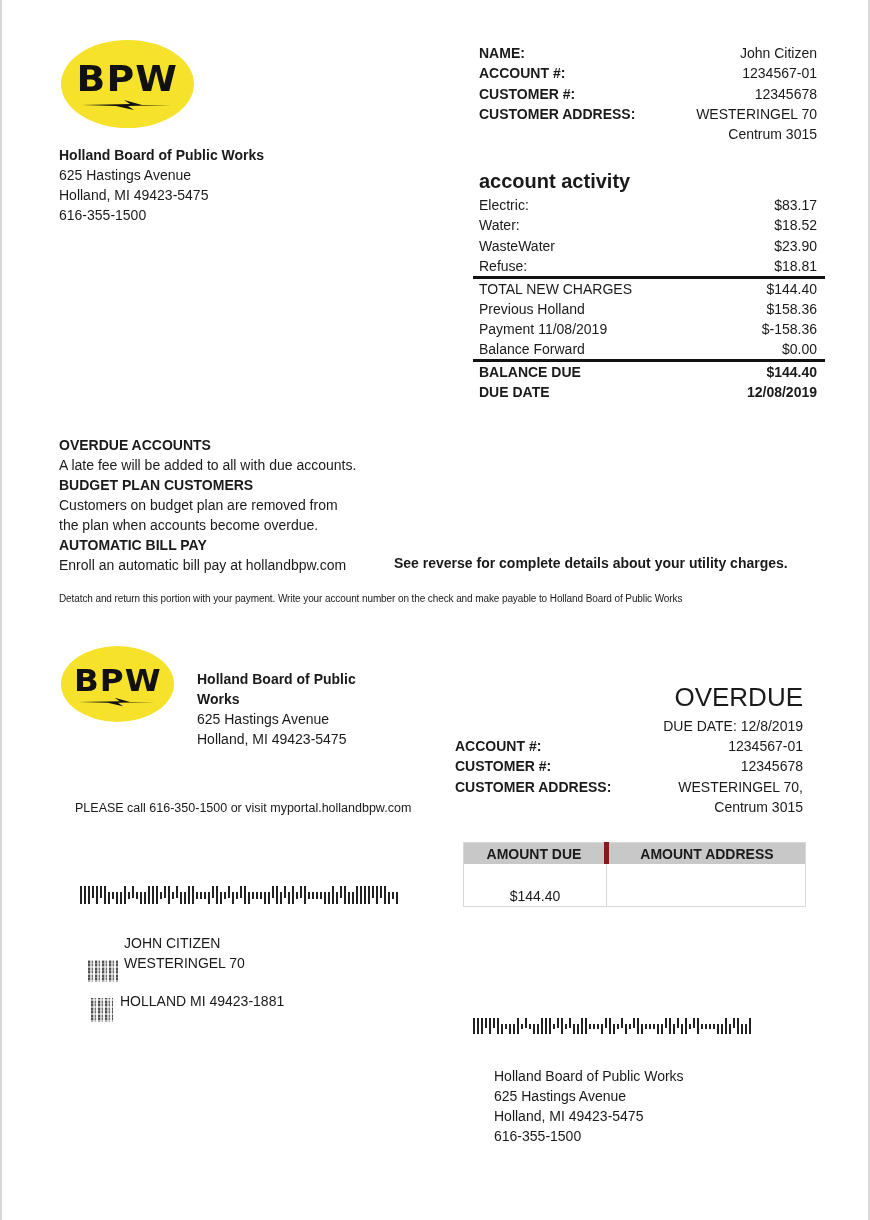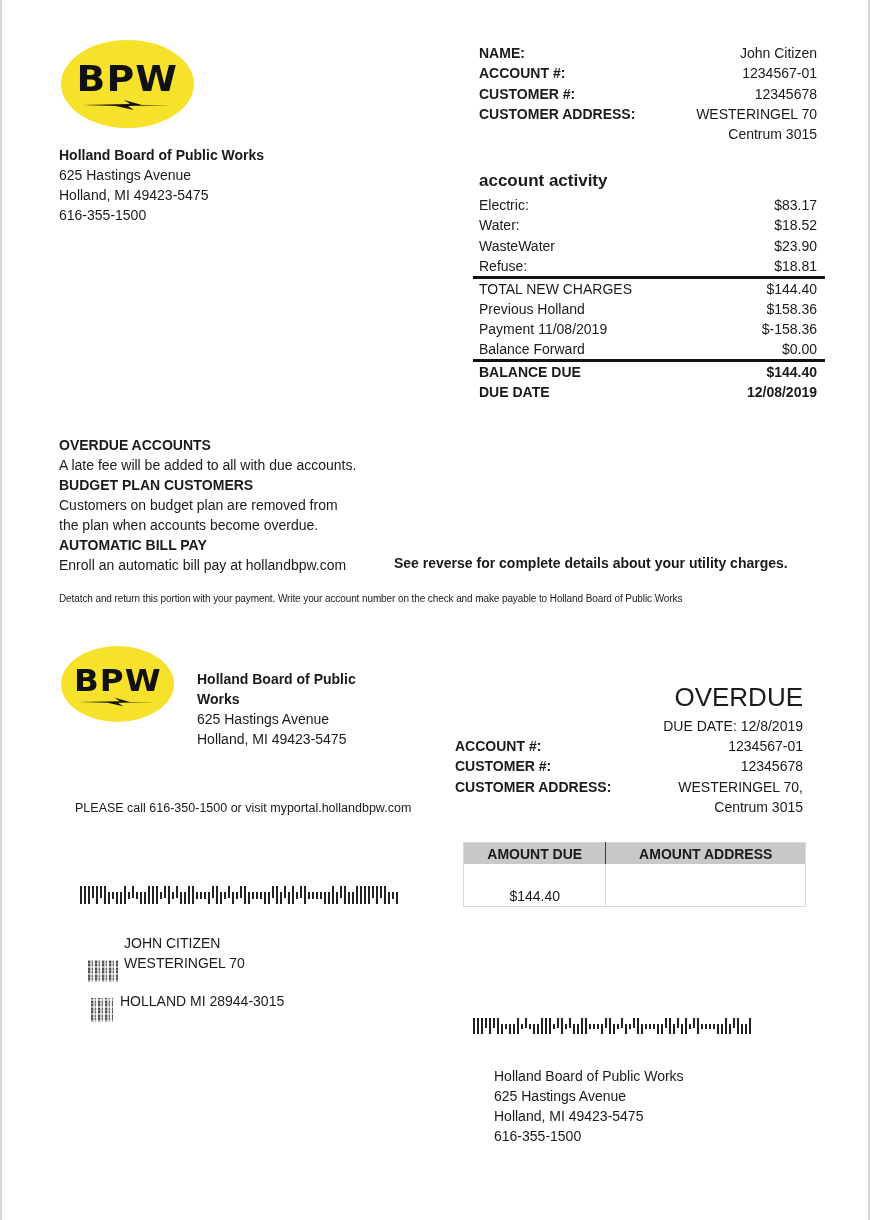--- a/index.html
+++ b/index.html
@@ -27,38 +27,38 @@
     font-family: "DejaVu Sans", sans-serif; font-weight: bold; color: #111;
     letter-spacing: 1px; transform: scaleX(1.05);
   }
   .logo svg { display: block; }
 
   
   .kv-row { position: absolute; left: 0; right: 0; height: 20px; }
   .kv-row .k { position: absolute; left: 0; top: 0; font-weight: bold; font-size: 14px; line-height: 20px; }
   .kv-row .v { position: absolute; right: 0; top: 0; font-size: 14px; line-height: 20px; text-align: right; }
 
-  .activity-title { font-size: 17px; font-weight: bold; line-height: 26px; }
+  .activity-title { font-size: 20px; font-weight: bold; line-height: 26px; }
 
   .rule { position: absolute; height: 0; border-top: 3px solid #111; }
 
   
   .pay-table {
     position: absolute; left: 463px; top: 842px; width: 343px; height: 61px;
     border: 1px solid #d9d9d9; border-collapse: collapse;
   }
   .pay-table th {
     background: #c8c8c8; font-size: 14px; font-weight: bold; height: 21px; padding: 0;
     text-align: center; color: #1a1a1a;
   }
   .pay-table td {
     height: 40px; font-size: 14px; text-align: center; vertical-align: bottom; padding: 0 0 2px 0;
     border-right: 1px solid #d9d9d9;
   }
-  .pay-table th:first-child { border-right: 1px solid #7f1d1d; }
+  .pay-table th:first-child { border-right: 5px solid #7f1d1d; }
 
   .barcode { position: absolute; display: flex; align-items: flex-end; }
   .barcode span { display: inline-block; width: 2px; background: #222; margin-right: 2px; }
 
   .qr {
     position: absolute; width: 30px; height: 22px;
     background:
       repeating-linear-gradient(90deg, #333 0 2px, #bbb 2px 4px, #555 4px 5px, #eee 5px 7px),
       #888;
     opacity: 0.85;
@@ -303,21 +303,21 @@
     <span style="height: 18px; margin-bottom: 0px; width: 2px; margin-right: 2px;"></span>
     <span style="height: 11.7px; margin-bottom: 0px; width: 2px; margin-right: 2px;"></span>
     <span style="height: 6.3px; margin-bottom: 5.4px; width: 2px; margin-right: 2px;"></span>
     <span style="height: 11.7px; margin-bottom: 0px; width: 2px; margin-right: 2px;"></span>
   </div>
 
 <div class="abs t14" style="left:124px; top:933px;">JOHN CITIZEN</div>
 <div class="qr" style="left:88px; top:960px;"></div>
 <div class="abs t14" style="left:124px; top:953px;">WESTERINGEL 70</div>
 <div class="qr" style="left:91px; top:998px; width:22px; height:24px;"></div>
-<div class="abs t14" style="left:120px; top:991px;">HOLLAND MI 28944-3015</div>
+<div class="abs t14" style="left:120px; top:991px;">HOLLAND MI 49423-1881</div>
 
 <div class="barcode" id="bc2" style="left:473px; top:1018px; height:16px;">
     <span style="height: 16px; margin-bottom: 0px; width: 2px; margin-right: 2px;"></span>
     <span style="height: 16px; margin-bottom: 0px; width: 2px; margin-right: 2px;"></span>
     <span style="height: 16px; margin-bottom: 0px; width: 2px; margin-right: 2px;"></span>
     <span style="height: 10.4px; margin-bottom: 5.6px; width: 2px; margin-right: 2px;"></span>
     <span style="height: 16px; margin-bottom: 0px; width: 2px; margin-right: 2px;"></span>
     <span style="height: 10.4px; margin-bottom: 5.6px; width: 2px; margin-right: 2px;"></span>
     <span style="height: 16px; margin-bottom: 0px; width: 2px; margin-right: 2px;"></span>
     <span style="height: 10.4px; margin-bottom: 0px; width: 2px; margin-right: 2px;"></span>

